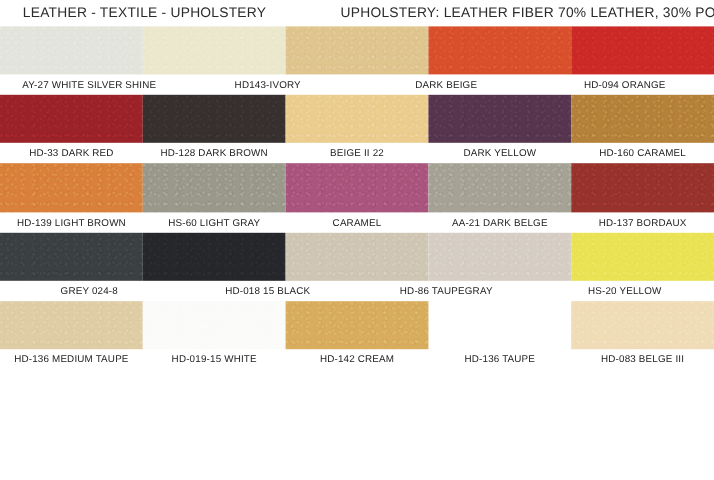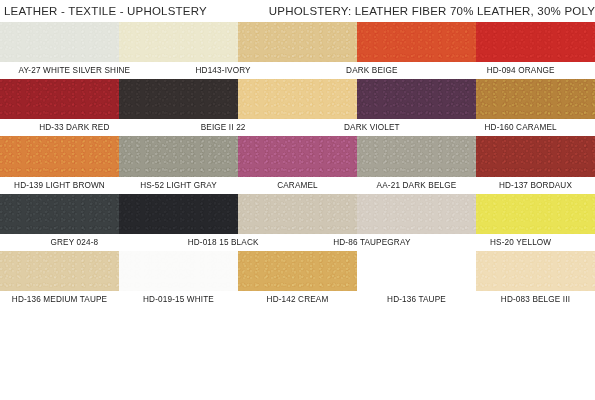--- a/index.html
+++ b/index.html
@@ -20,21 +20,21 @@
     height: 400px;
     background: #ffffff;
   }
 
   
   .header {
     height: 22px;
     display: flex;
     align-items: center;
     background: #ffffff;
-    padding-left: 4px;
+    padding-left: 19px;
     white-space: nowrap;
   }
   .header-title {
     font-size: 11.5px;
     letter-spacing: .2px;
     color: #2b2b2b;
     font-weight: 400;
   }
   .header-title.secondary {
     margin-left: 62px;
@@ -129,36 +129,37 @@
       <div class="row">
         <div class="row-swatches">
           <div class="swatch-cell" style="background-color: rgb(156, 34, 41);"></div>
           <div class="swatch-cell" style="background-color: rgb(54, 48, 47);"></div>
           <div class="swatch-cell" style="background-color: rgb(235, 205, 143);"></div>
           <div class="swatch-cell" style="background-color: rgb(87, 53, 79);"></div>
           <div class="swatch-cell" style="background-color: rgb(181, 130, 59);"></div>
         </div>
         <div class="row-labels">
           <div class="label-cell">HD-33 DARK RED</div>
+          <div class="label-cell">HD-128 DARK BROWN</div>
           <div class="label-cell">BEIGE II 22</div>
-          <div class="label-cell">DARK VIOLET</div>
+          <div class="label-cell">DARK YELLOW</div>
           <div class="label-cell">HD-160 CARAMEL</div>
         </div>
       </div>
       <div class="row">
         <div class="row-swatches">
           <div class="swatch-cell" style="background-color: rgb(217, 129, 60);"></div>
           <div class="swatch-cell" style="background-color: rgb(154, 153, 139);"></div>
           <div class="swatch-cell" style="background-color: rgb(169, 85, 125);"></div>
           <div class="swatch-cell" style="background-color: rgb(166, 163, 150);"></div>
           <div class="swatch-cell" style="background-color: rgb(151, 51, 44);"></div>
         </div>
         <div class="row-labels">
           <div class="label-cell">HD-139 LIGHT BROWN</div>
-          <div class="label-cell">HS-52 LIGHT GRAY</div>
+          <div class="label-cell">HS-60 LIGHT GRAY</div>
           <div class="label-cell">CARAMEL</div>
           <div class="label-cell">AA-21 DARK BELGE</div>
           <div class="label-cell">HD-137 BORDAUX</div>
         </div>
       </div>
       <div class="row">
         <div class="row-swatches">
           <div class="swatch-cell" style="background-color: rgb(59, 64, 66);"></div>
           <div class="swatch-cell" style="background-color: rgb(38, 39, 43);"></div>
           <div class="swatch-cell" style="background-color: rgb(207, 198, 180);"></div>

